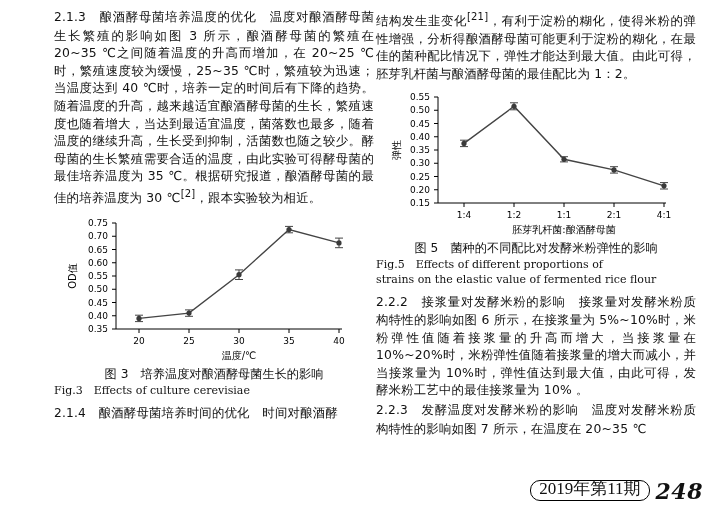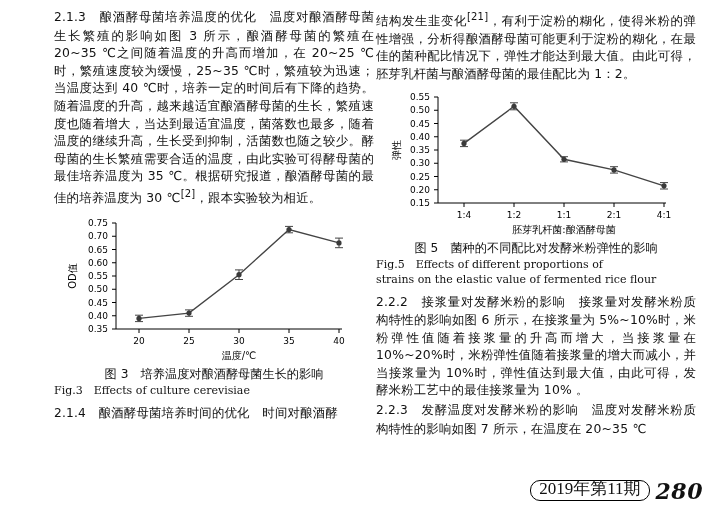--- a/index.html
+++ b/index.html
@@ -275,16 +275,16 @@
 
     <div class="gap"></div>
 
     <p class="body"><span class="sec-num">2.2.2</span>　<span>接浆量对发酵米粉的影响</span>　<span>接浆量对发酵米粉质构特性的影响如图 6 所示，在接浆量为 5%~10%时，米粉弹性值随着接浆量的升高而增大，当接浆量在 10%~20%时，米粉弹性值随着接浆量的增大而减小，并当接浆量为 10%时，弹性值达到最大值，由此可得，发酵米粉工艺中的最佳接浆量为 10% 。</span></p>
 
     <p class="body"><span class="sec-num">2.2.3</span>　<span>发酵温度对发酵米粉的影响</span>　<span>温度对发酵米粉质构特性的影响如图 7 所示，在温度在 20~35 ℃</span></p>
   </div>
 
   <div class="footer">
     <div class="issue-badge">2019年第11期</div>
-    <div class="page-no">280</div>
+    <div class="page-no">248</div>
   </div>
 
 </div>
 
 </body></html>

